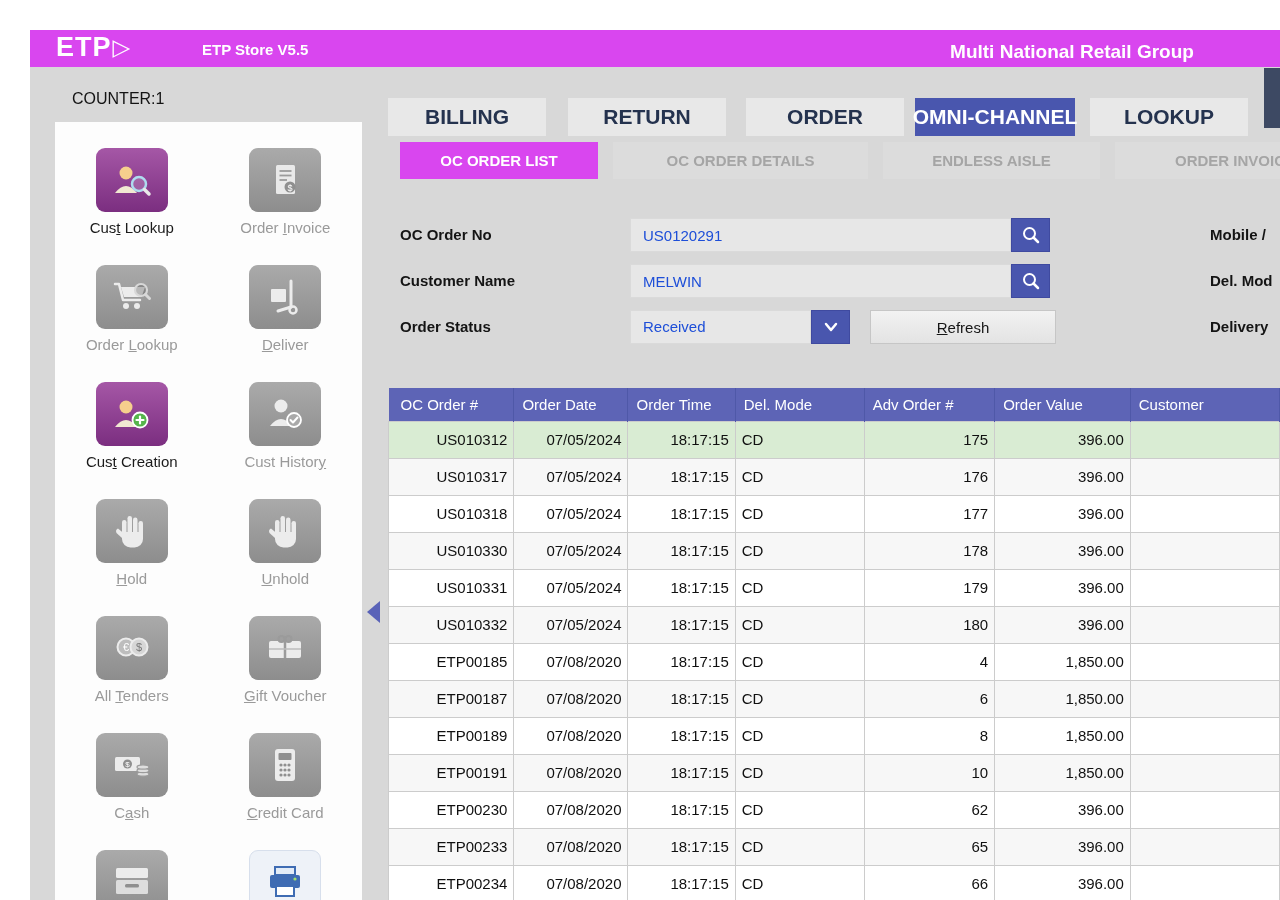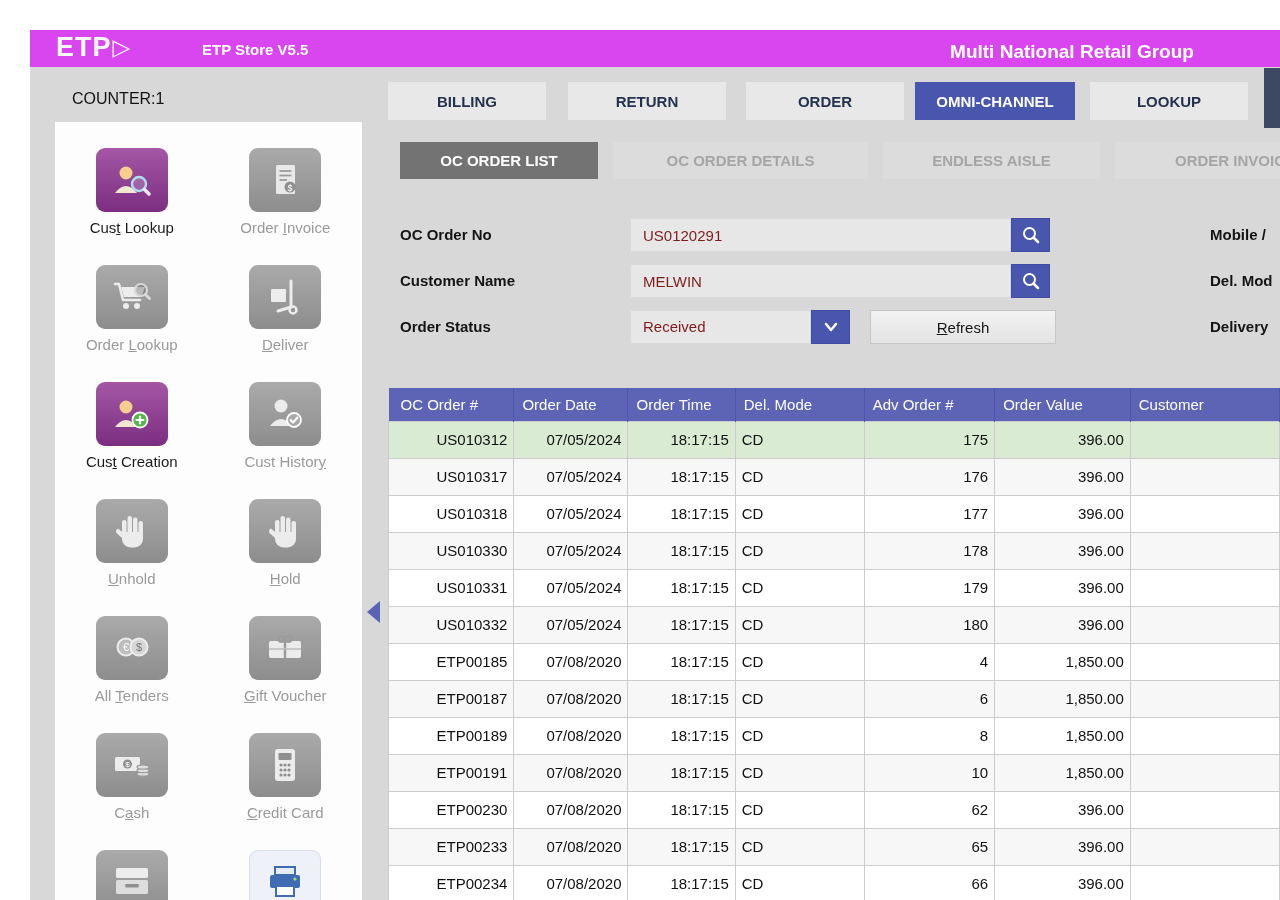--- a/index.html
+++ b/index.html
@@ -27,35 +27,35 @@
   .tile.light { background:#eef2f8; border:1px solid #d7dfec; }
   .side-label { margin-top:7px; font-size:15px; white-space:nowrap; }
   .side-label.enabled { color:#1b1b1b; }
   .side-label.disabled { color:#9a9a9a; }
 
   .collapse-handle { position:absolute; left:367px; top:601px; width:0; height:0;
     border-top:11px solid transparent; border-bottom:11px solid transparent; border-right:13px solid #5a63b8; cursor:pointer; }
 
   
   .tabs { position:absolute; left:388px; top:82px; height:38px; display:flex; }
-  .tab { height:38px; display:flex; align-items:center; justify-content:center; font-size:15px; font-weight:bold;
-    color:#24324e; background:#e8e8e8; cursor:pointer; white-space:nowrap; }
+  .tab { height:38px; display:flex; align-items:center; justify-content:center; font-size:21px; font-weight:bold;
+    color:#24324e; background:#e8e8e8; cursor:pointer; white-space:nowrap;margin-top:16px; }
   .tab.active { background:#4956ae; color:#fff; }
   .tab-strip-edge { position:absolute; left:1264px; top:68px; width:16px; height:60px; background:#3d4963; }
 
   
   .subtabs { position:absolute; left:400px; top:142px; height:37px; display:flex; }
   .subtab { height:37px; display:flex; align-items:center; justify-content:center; font-size:15px; font-weight:bold;
     color:#a5a5a5; background:#dcdcdc; cursor:pointer; white-space:nowrap; }
-  .subtab.active { background:#737373; color:#fff; }
+  .subtab.active { background:#d946ef; color:#fff; }
 
   
   .form-label { position:absolute; left:400px; height:34px; line-height:34px; font-size:15px; font-weight:bold; color:#141414; white-space:nowrap; }
   .form-input { position:absolute; left:630px; width:381px; height:34px; background:#e7e7e7; border:1px solid #dadada;
-    font-family:"Liberation Sans", sans-serif; font-size:15px; color:#7f1d1d; padding-left:12px; }
+    font-family:"Liberation Sans", sans-serif; font-size:15px; color:#1d4ed8; padding-left:12px; }
   .dropdown-value { line-height:32px; }
   .icon-btn { position:absolute; width:39px; height:34px; background:#4956ae; border:1px solid #3f4aa0;
     display:flex; align-items:center; justify-content:center; cursor:pointer; }
   .refresh-btn { position:absolute; left:870px; top:310px; width:186px; height:34px;
     background:linear-gradient(#f2f2f2,#e3e3e3); border:1px solid #c6c6c6; font-family:"Liberation Sans", sans-serif;
     font-size:15px; color:#161616; cursor:pointer; }
   .right-label { position:absolute; left:1210px; height:34px; line-height:34px; font-size:15px; font-weight:bold; color:#141414; white-space:nowrap; }
 
   
   .order-table { position:absolute; left:388px; top:388px; border-collapse:collapse; table-layout:fixed; font-size:15px; }
@@ -171,37 +171,37 @@
             <g fill="#ececec">
               <rect x="13" y="9" width="4.5" height="16" rx="2.2"></rect>
               <rect x="18.5" y="5" width="4.5" height="20" rx="2.2"></rect>
               <rect x="24" y="6.5" width="4.5" height="18" rx="2.2"></rect>
               <rect x="29.5" y="10" width="4.5" height="15" rx="2.2"></rect>
               <path d="M13 21 h21 v7 a8.5 8.5 0 0 1 -8.5 8.5 h-4 a8.5 8.5 0 0 1 -8.5 -8.5 z"></path>
               <path d="M13 27 l-5.5 -5 q-1.5 -3 1.5 -4.5 l6 5 z"></path>
             </g>
           </svg>
         </div>
-        <div class="side-label disabled"><u>U</u>nhold</div>
+        <div class="side-label disabled"><u>H</u>old</div>
       </div>
 
       <div class="side-item">
         <div class="tile gray">
           <svg width="46" height="40" viewBox="0 0 46 40">
             <g fill="#ececec">
               <rect x="13" y="9" width="4.5" height="16" rx="2.2"></rect>
               <rect x="18.5" y="5" width="4.5" height="20" rx="2.2"></rect>
               <rect x="24" y="6.5" width="4.5" height="18" rx="2.2"></rect>
               <rect x="29.5" y="10" width="4.5" height="15" rx="2.2"></rect>
               <path d="M13 21 h21 v7 a8.5 8.5 0 0 1 -8.5 8.5 h-4 a8.5 8.5 0 0 1 -8.5 -8.5 z"></path>
               <path d="M13 27 l-5.5 -5 q-1.5 -3 1.5 -4.5 l6 5 z"></path>
             </g>
           </svg>
         </div>
-        <div class="side-label disabled"><u>H</u>old</div>
+        <div class="side-label disabled"><u>U</u>nhold</div>
       </div>
 
       <div class="side-item">
         <div class="tile gray">
           <svg width="46" height="40" viewBox="0 0 46 40">
             <circle cx="17" cy="19" r="8.5" fill="#bdbdbd" stroke="#ececec" stroke-width="2"></circle>
             <text x="17" y="23" text-anchor="middle" font-size="11" fill="#fff">€</text>
             <circle cx="30" cy="19" r="8.5" fill="#d6d6d6" stroke="#ececec" stroke-width="2"></circle>
             <text x="30" y="23" text-anchor="middle" font-size="11" fill="#777">$</text>
           </svg>

